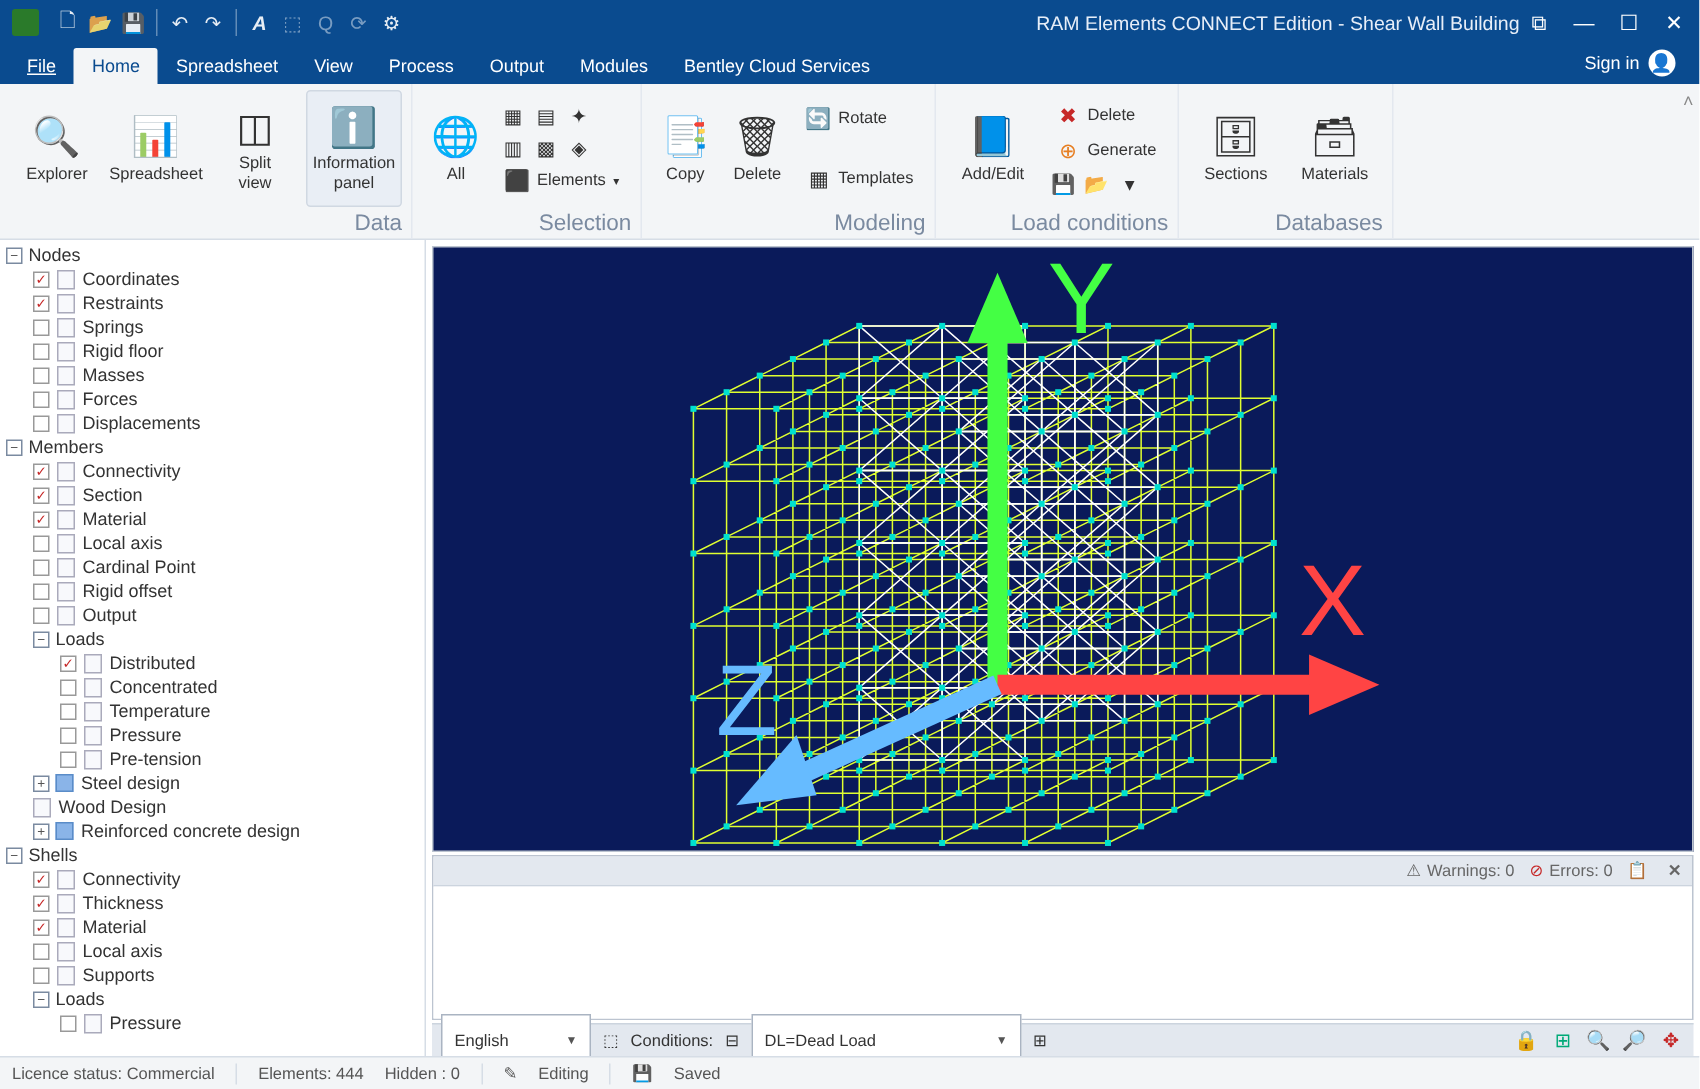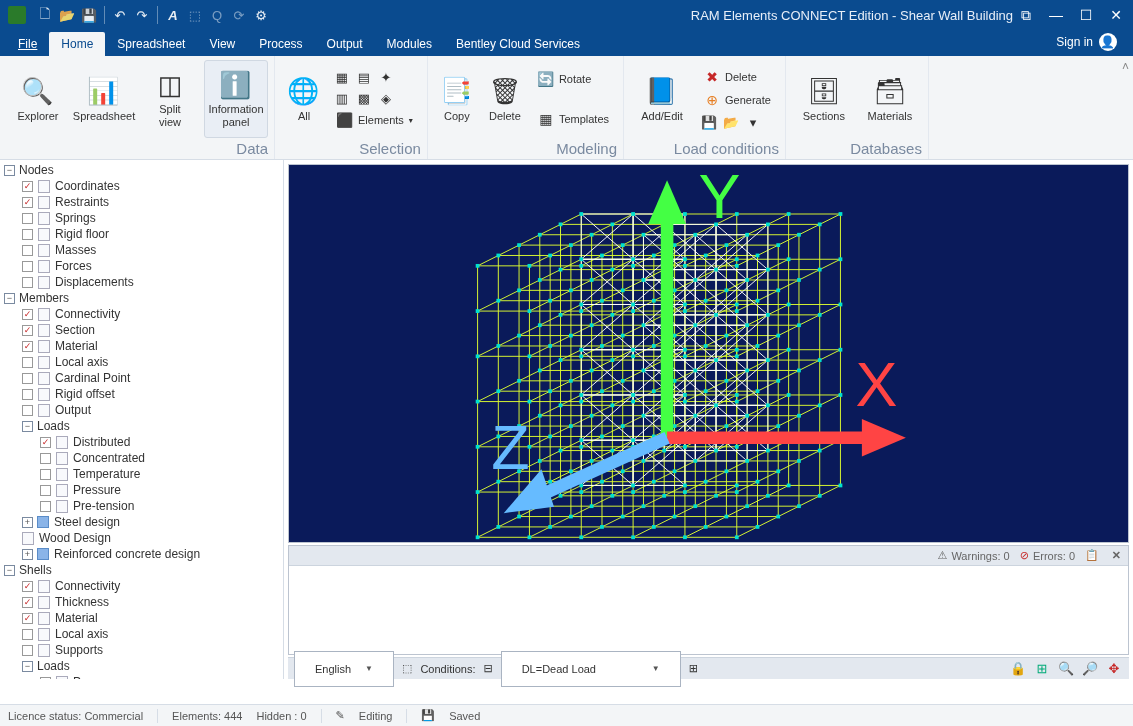--- a/index.html
+++ b/index.html
@@ -56,27 +56,27 @@
 .msgpanel { height: 110px; margin: 0 4px 2px 4px; border: 1px solid #bcc4d0; display: flex; flex-direction: column; }
 .msgbar { height: 20px; background: #e3e8ef; border-bottom: 1px solid #ccd4de; display: flex; align-items: center; justify-content: flex-end; padding: 0 4px; gap: 10px; font-size: 11px; color: #666; }
 .msgbar .stat { display: flex; align-items: center; gap: 4px; }
 .msgbar .closebtn { cursor: pointer; padding: 0 3px; font-weight: bold; }
 .msgbody { flex: 1; background: #fff; overflow-y: scroll; }
 .msgbody::-webkit-scrollbar { width: 16px; }
 .msgbody::-webkit-scrollbar-track { background: #f0f0f0; }
 .msgbody::-webkit-scrollbar-button { height: 16px; background: #e0e0e0; }
 
 .condbar { height: 22px; background: #e3e8ef; border-top: 1px solid #ccd4de; display: flex; align-items: center; padding: 0 6px; gap: 8px; font-size: 11px; margin: 0 4px; }
-.condbar select, .condbar .combo { height: 36px; border: 1px solid #aab4c2; background: #fff; font-size: 11px; padding: 0 20px; }
+.condbar select, .condbar .combo { height: 36px; border: 1px solid #aab4c2; background: #fff; font-size: 11px; padding: 0 8px; }
 .condbar .combo { min-width: 100px; display: flex; align-items: center; justify-content: space-between; cursor: pointer; }
 .condbar .arrow { font-size: 8px; color: #555; margin-left: 6px; }
 .condbar .right { margin-left: auto; display: flex; gap: 6px; }
 .condbar .right span { width: 18px; height: 18px; display: flex; align-items: center; justify-content: center; cursor: pointer; font-size: 13px; }
 
-.statusbar { height: 22px; background: #f3f5f7; border-top: 1px solid #d6dde6; display: flex; align-items: center; padding: 0 8px; font-size: 11px; color: #555; gap: 14px; margin-top: 25px; }
+.statusbar { height: 22px; background: #f3f5f7; border-top: 1px solid #d6dde6; display: flex; align-items: center; padding: 0 8px; font-size: 11px; color: #555; gap: 14px; }
 .statusbar .sep { width: 1px; height: 14px; background: #d6dde6; }
 </style>
 </head>
 <body>
 
 <div class="titlebar">
   <div class="app-icon"></div>
   <div class="qat">
     <span>🗋</span>
     <span>📂</span>

